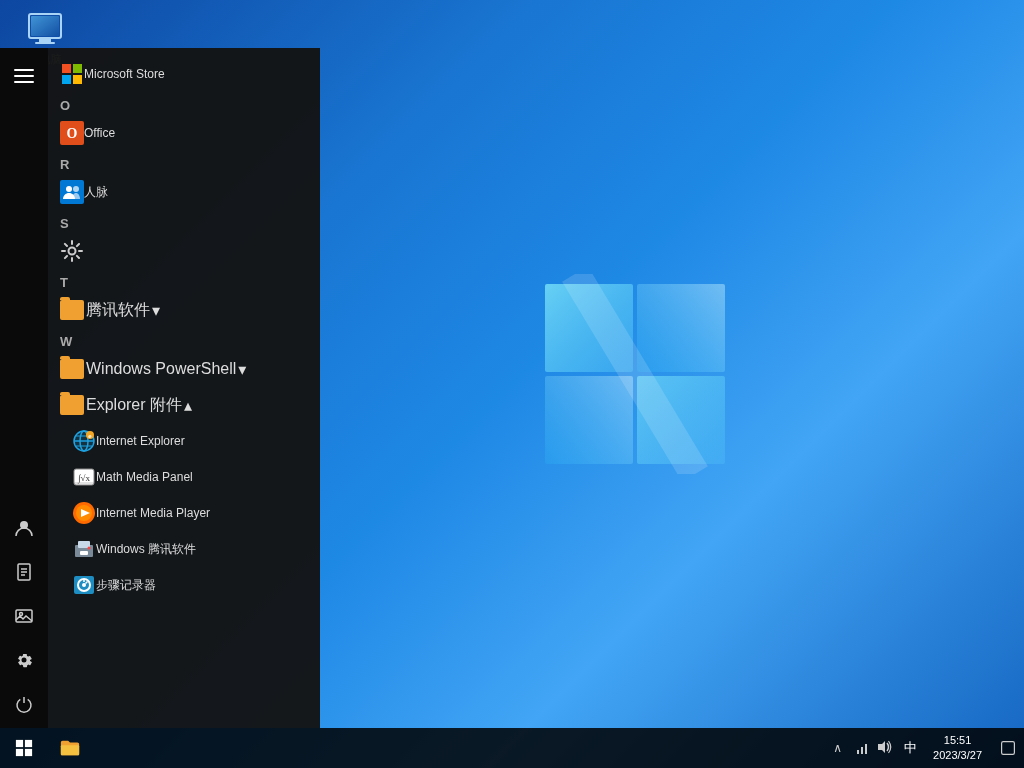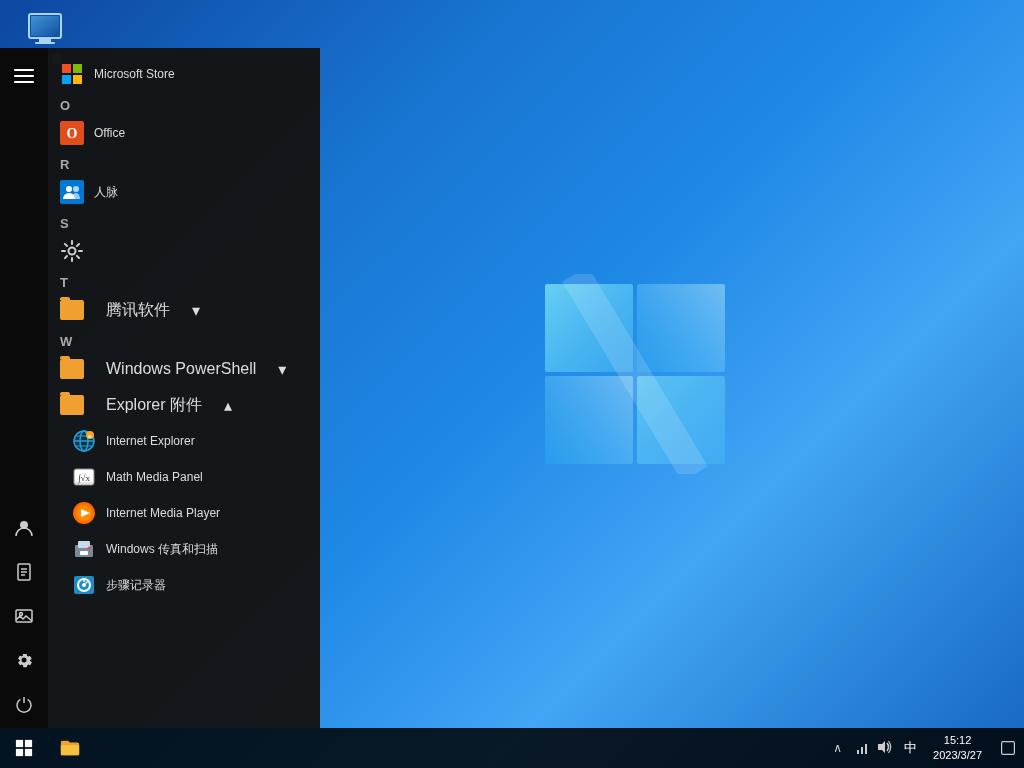--- a/index.html
+++ b/index.html
@@ -118,21 +118,20 @@
       padding: 6px 12px 2px 12px;
     }
 
     .app-item {
       display: flex;
       align-items: center;
       padding: 6px 12px;
       cursor: pointer;
       color: #ddd;
       font-size: 12px;
-      gap: 10px;
       min-height: 36px;
     }
 
     .app-item .app-icon {
       width: 24px;
       height: 24px;
       display: flex;
       align-items: center;
       justify-content: center;
       flex-shrink: 0;
@@ -142,21 +141,21 @@
       flex: 1;
       font-size: 12px;
     }
 
     .folder-item {
       display: flex;
       align-items: center;
       padding: 6px 12px;
       cursor: pointer;
       color: #ddd;
-      gap: 22px;
+      gap: 2px;
       min-height: 36px;
     }
     .folder-icon {
       width: 24px;
       height: 20px;
       background: #f0a030;
       border-radius: 2px;
       position: relative;
     }
     .folder-icon::before {
@@ -477,21 +476,21 @@
 
     <div class="app-item sub-item">
       <div class="app-icon">
         <svg viewBox="0 0 24 24" width="24" height="24" xmlns="http://www.w3.org/2000/svg">
           <rect x="3" y="8" width="18" height="12" rx="1" fill="#7a8a99"></rect>
           <rect x="6" y="4" width="12" height="7" rx="1" fill="#c8d8e8"></rect>
           <rect x="8" y="14" width="8" height="4" rx="1" fill="white"></rect>
           <circle cx="17" cy="11" r="1.5" fill="#ff4040"></circle>
         </svg>
       </div>
-      <span class="app-label">Windows 传真和扫描</span>
+      <span class="app-label">Windows 腾讯软件</span>
     </div>
 
     <div class="app-item sub-item">
       <div class="app-icon">
         <svg viewBox="0 0 24 24" width="24" height="24" xmlns="http://www.w3.org/2000/svg">
           <rect x="2" y="3" width="20" height="18" rx="2" fill="#1e8dc1"></rect>
           <circle cx="12" cy="12" r="6" fill="none" stroke="white" stroke-width="2"></circle>
           <circle cx="12" cy="12" r="2" fill="white"></circle>
           <line x1="12" y1="6" x2="12" y2="9" stroke="white" stroke-width="1.5"></line>
           <line x1="15.5" y1="8.5" x2="13.5" y2="10.5" stroke="white" stroke-width="1.5"></line>
@@ -545,21 +544,21 @@
           <path d="M12.5 2 Q17 8 12.5 14" stroke="#ccc" stroke-width="1.2" fill="none"></path>
         </svg>
       </span>
     </div>
 
     <div class="system-tray">
       <span style="color:white; font-size:13px;">中</span>
     </div>
 
     <div class="clock">
-      <span>15:12</span>
+      <span>15:51</span>
       <span>2023/3/27</span>
     </div>
 
     <div class="notification-btn">
       <svg viewBox="0 0 20 20" width="16" height="16" fill="none" stroke="#ccc" stroke-width="1.5">
         <rect x="2" y="2" width="16" height="16" rx="2"></rect>
       </svg>
     </div>
   </div>
 </div>

